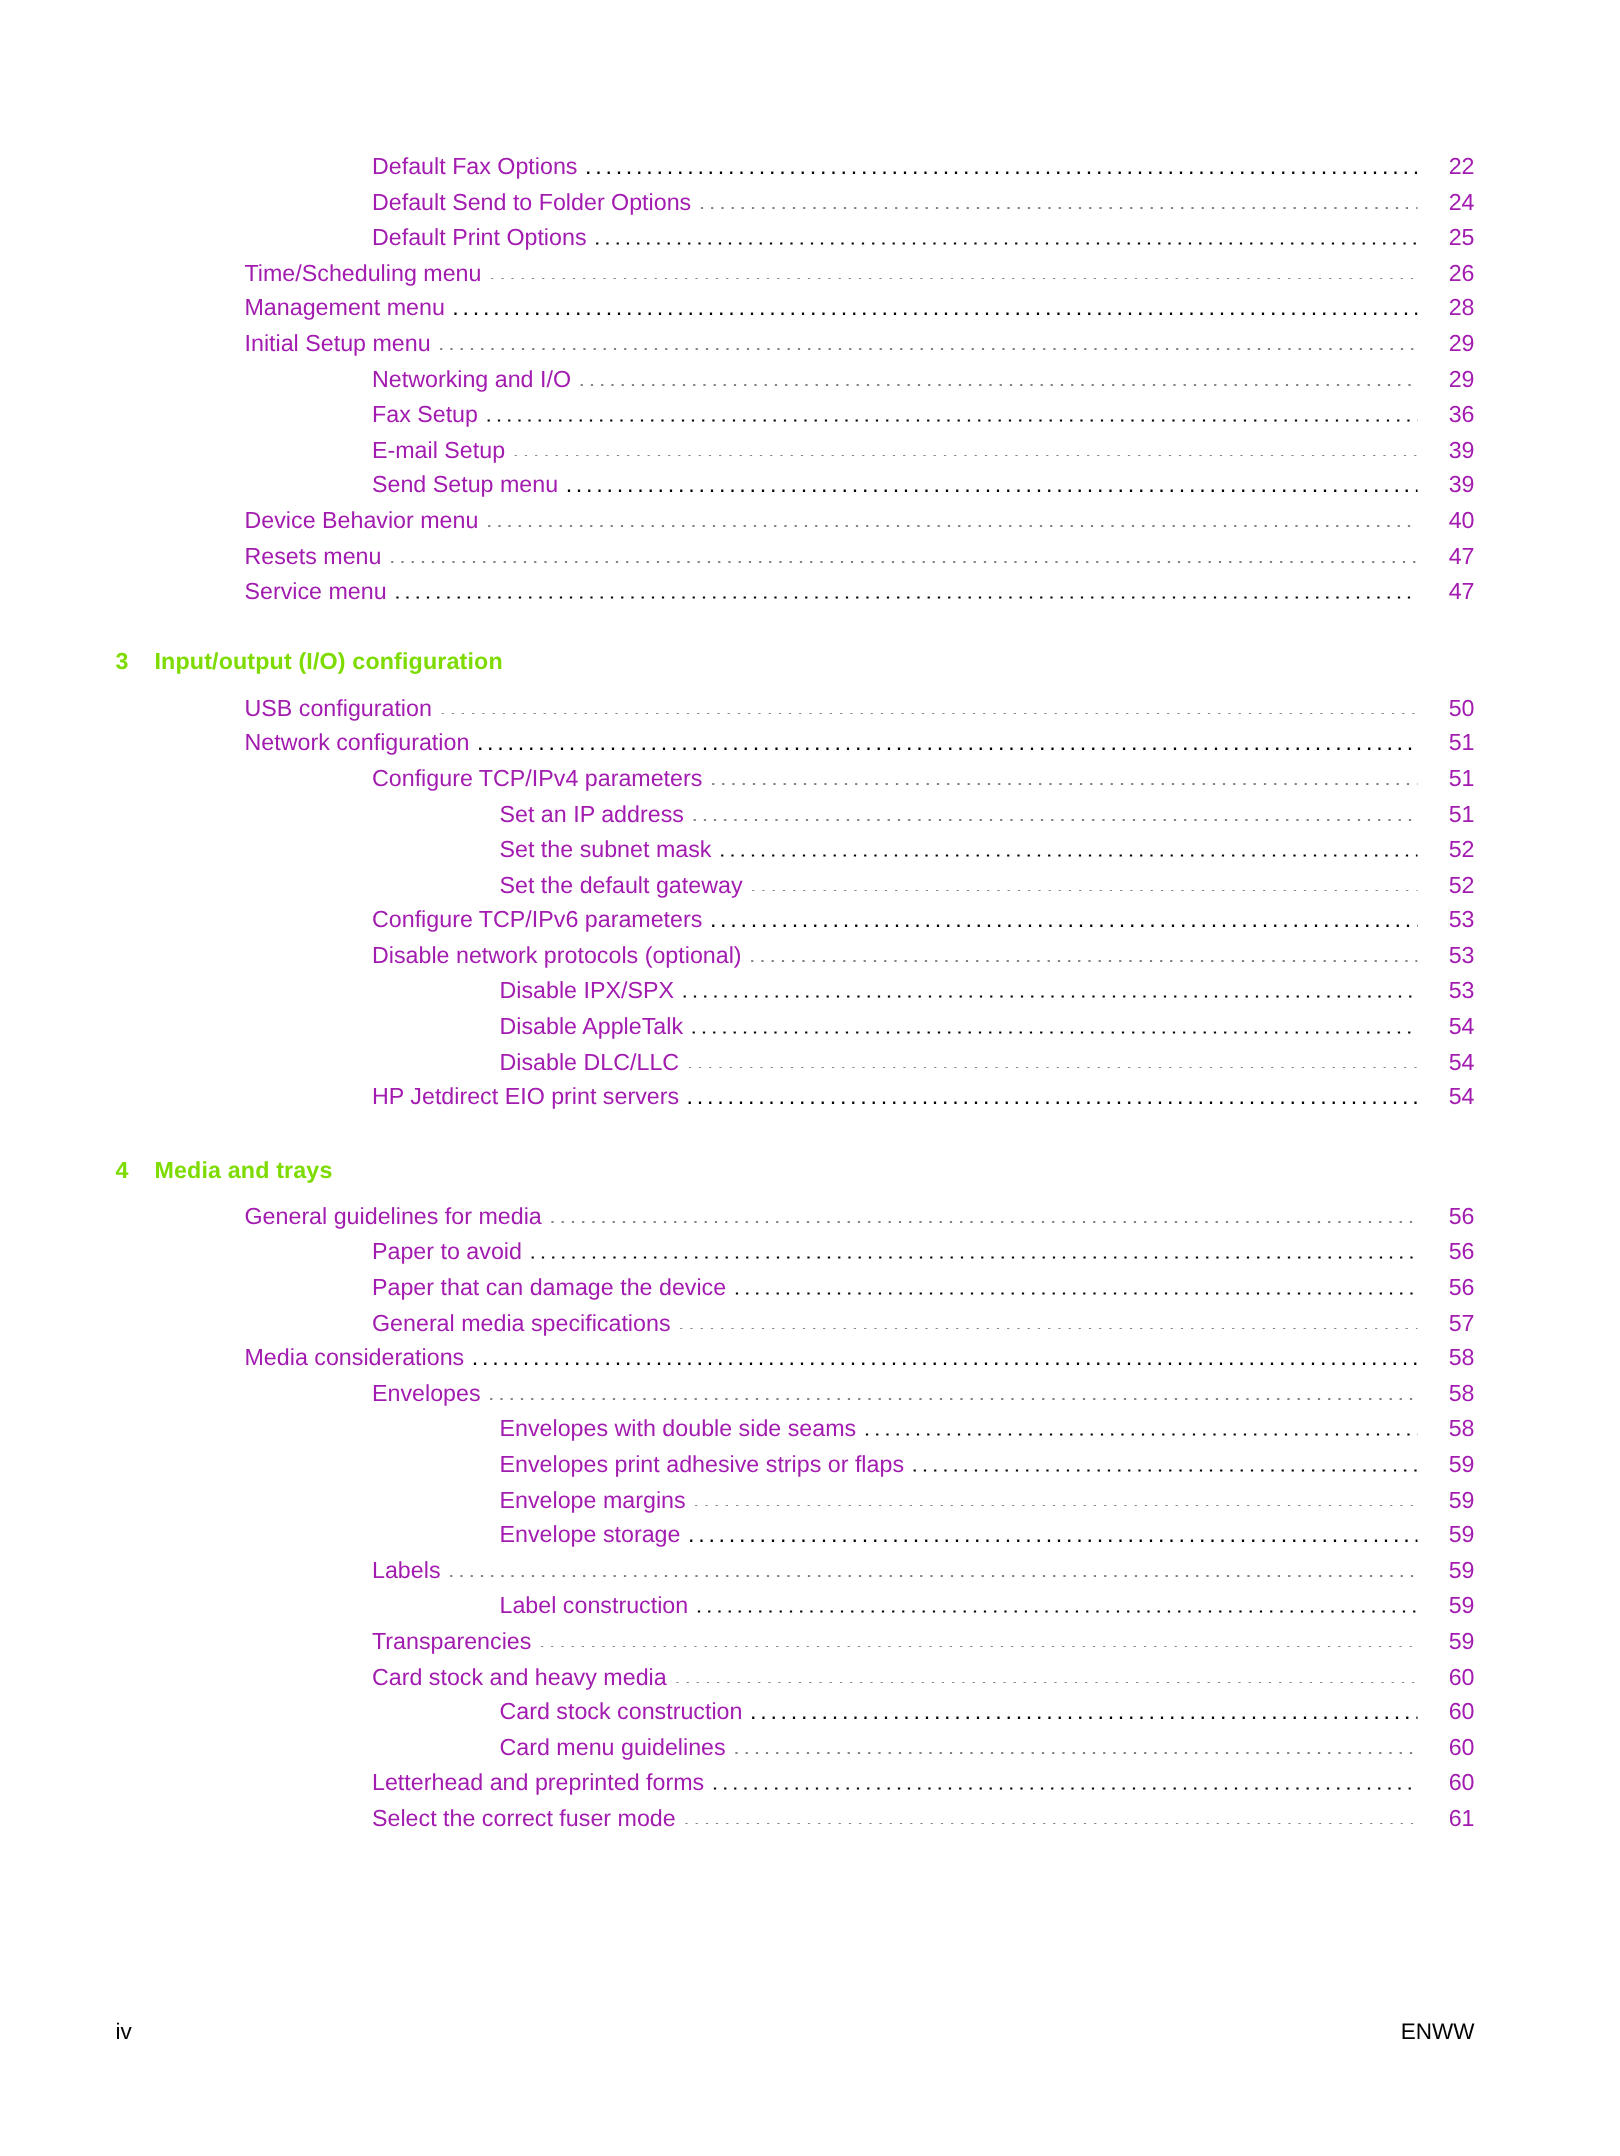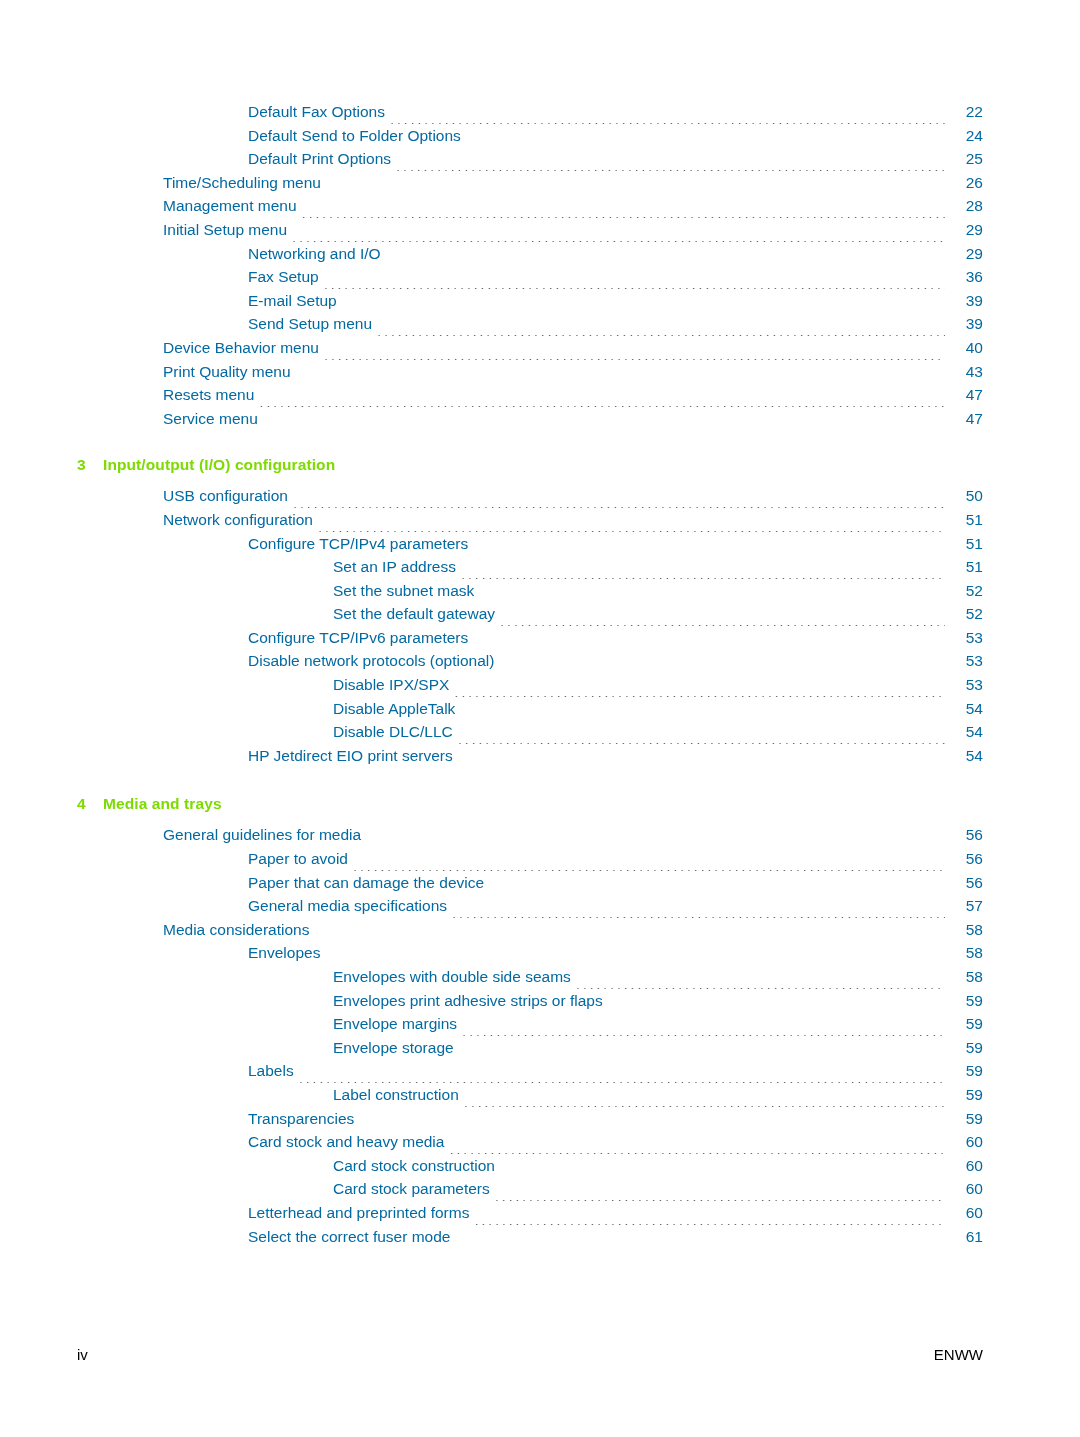--- a/index.html
+++ b/index.html
@@ -49,26 +49,26 @@
   }
   .chapter .chapter-title {
     flex: 0 1 auto;
   }
   .chapter-3 { margin-top: 0; padding-top: 26px; padding-bottom: 10px; }
   .chapter-4 { padding-top: 28px; padding-bottom: 10px; }
 
   
   .entry {
     display: flex;
-    align-items: flex-end;
+    align-items: flex-start;
     font-size: 15.5px;
     line-height: 23.6px;
     height: 23.6px;
     white-space: nowrap;
-    color: #0369a1;
+    color: #a21caf;
   }
   .entry .etitle {
     flex: 0 0 auto;
     padding-right: 5px;
   }
   .entry .leader {
     flex: 1 1 auto;
     overflow: hidden;
     height: 1em;
     position: relative;
@@ -165,25 +165,20 @@
         <span class="etitle">Send Setup menu</span>
         <span class="leader"></span>
         <span class="pagenum">39</span>
       </div>
       <div class="entry lvl1">
         <span class="etitle">Device Behavior menu</span>
         <span class="leader"></span>
         <span class="pagenum">40</span>
       </div>
       <div class="entry lvl1">
-        <span class="etitle">Print Quality menu</span>
-        <span class="leader"></span>
-        <span class="pagenum">43</span>
-      </div>
-      <div class="entry lvl1">
         <span class="etitle">Resets menu</span>
         <span class="leader"></span>
         <span class="pagenum">47</span>
       </div>
       <div class="entry lvl1">
         <span class="etitle">Service menu</span>
         <span class="leader"></span>
         <span class="pagenum">47</span>
       </div>
       <div class="chapter chapter-3" style="color: rgb(125, 219, 0);">
@@ -323,21 +318,21 @@
         <span class="etitle">Card stock and heavy media</span>
         <span class="leader"></span>
         <span class="pagenum">60</span>
       </div>
       <div class="entry lvl3">
         <span class="etitle">Card stock construction</span>
         <span class="leader"></span>
         <span class="pagenum">60</span>
       </div>
       <div class="entry lvl3">
-        <span class="etitle">Card stock parameters</span>
+        <span class="etitle">Card menu guidelines</span>
         <span class="leader"></span>
         <span class="pagenum">60</span>
       </div>
       <div class="entry lvl2">
         <span class="etitle">Letterhead and preprinted forms</span>
         <span class="leader"></span>
         <span class="pagenum">60</span>
       </div>
       <div class="entry lvl2">
         <span class="etitle">Select the correct fuser mode</span>

